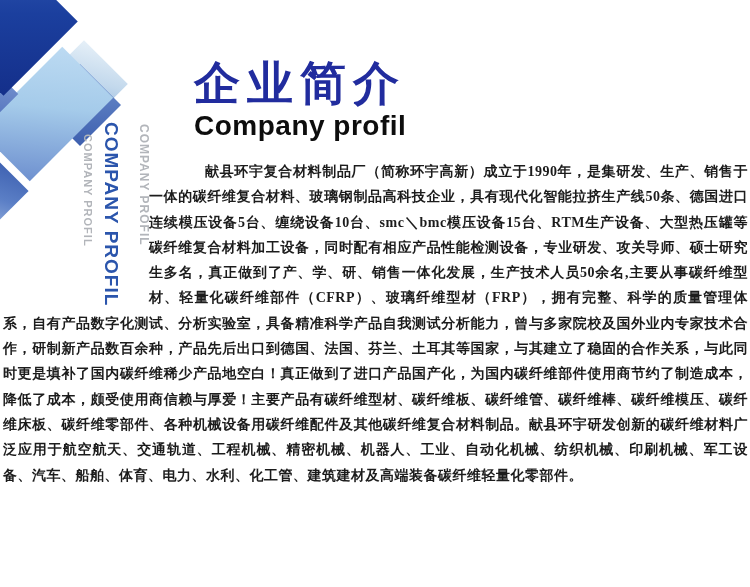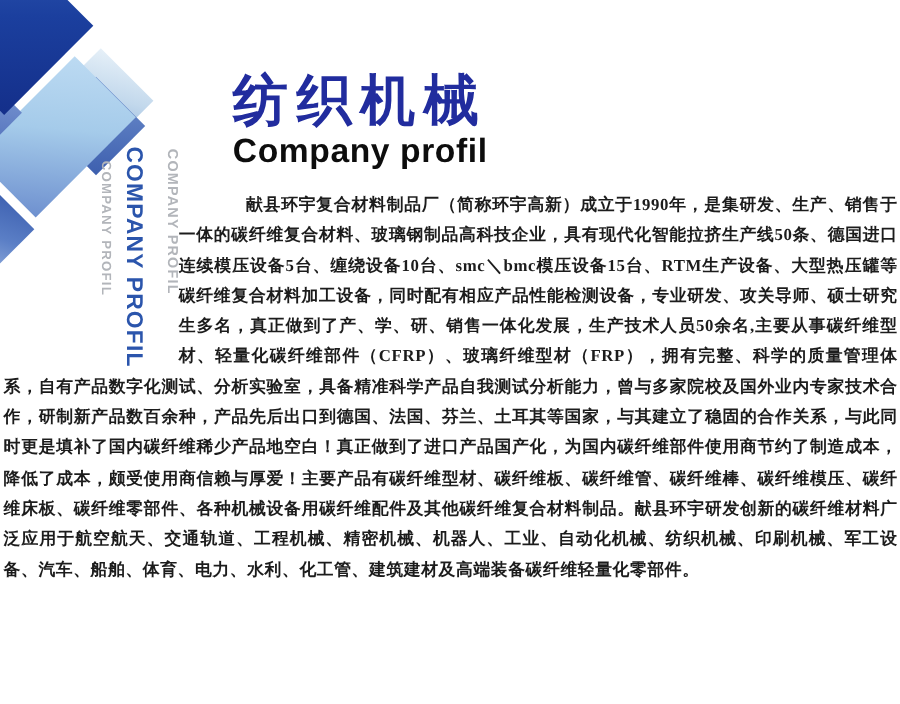--- a/index.html
+++ b/index.html
@@ -103,21 +103,21 @@
   <div class="diamond d-light"></div>
   <div class="diamond d-navy"></div>
   <div class="diamond d-edge"></div>
   <div class="diamond d-tri"></div>
 
   <div class="vtext gray1">COMPANY PROFIL</div>
   <div class="vtext blue">COMPANY PROFIL</div>
   <div class="vtext gray2">COMPANY PROFIL</div>
 
   <div class="header">
-    <div class="title-zh">纺织机械</div>
+    <div class="title-zh">企业简介</div>
     <div class="title-en">Company profil</div>
   </div>
 
   <div class="intro">
     <div class="wrap-spacer"></div>
     <p>献县环宇复合材料制品厂（简称环宇高新）成立于1990年，是集研发、生产、销售于一体的碳纤维复合材料、玻璃钢制品高科技企业，具有现代化智能拉挤生产线50条、德国进口连续模压设备5台、缠绕设备10台、smc＼bmc模压设备15台、RTM生产设备、大型热压罐等碳纤维复合材料加工设备，同时配有相应产品性能检测设备，专业研发、攻关导师、硕士研究生多名，真正做到了产、学、研、销售一体化发展，生产技术人员50余名,主要从事碳纤维型材、轻量化碳纤维部件（CFRP）、玻璃纤维型材（FRP），拥有完整、科学的质量管理体系，自有产品数字化测试、分析实验室，具备精准科学产品自我测试分析能力，曾与多家院校及国外业内专家技术合作，研制新产品数百余种，产品先后出口到德国、法国、芬兰、土耳其等国家，与其建立了稳固的合作关系，与此同时更是填补了国内碳纤维稀少产品地空白！真正做到了进口产品国产化，为国内碳纤维部件使用商节约了制造成本，降低了成本，颇受使用商信赖与厚爱！主要产品有碳纤维型材、碳纤维板、碳纤维管、碳纤维棒、碳纤维模压、碳纤维床板、碳纤维零部件、各种机械设备用碳纤维配件及其他碳纤维复合材料制品。献县环宇研发创新的碳纤维材料广泛应用于航空航天、交通轨道、工程机械、精密机械、机器人、工业、自动化机械、纺织机械、印刷机械、军工设备、汽车、船舶、体育、电力、水利、化工管、建筑建材及高端装备碳纤维轻量化零部件。</p>
   </div>
 
 </div>
 

